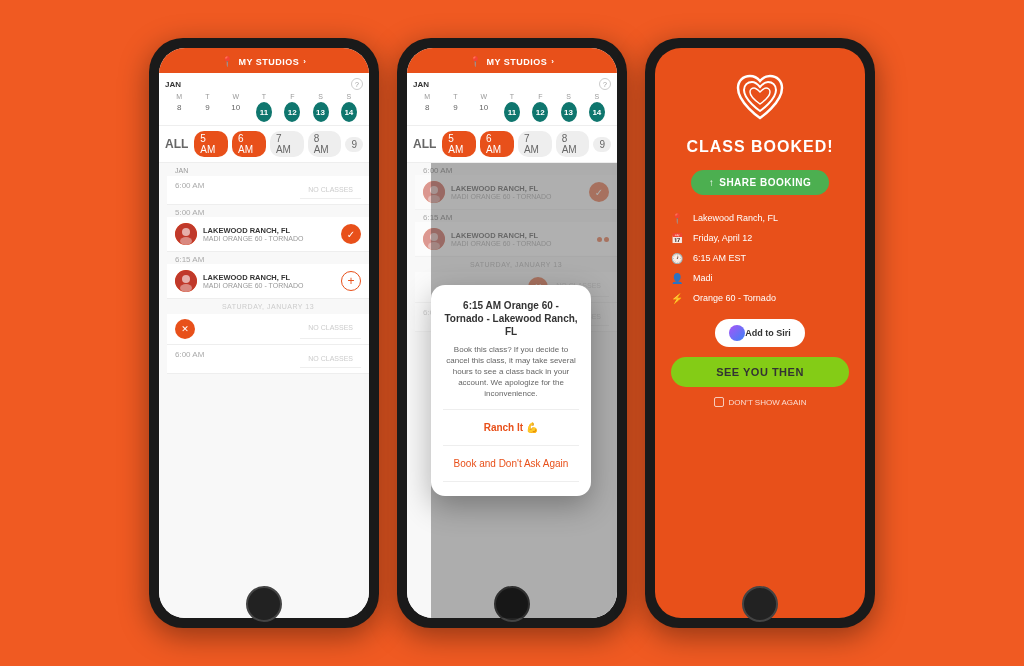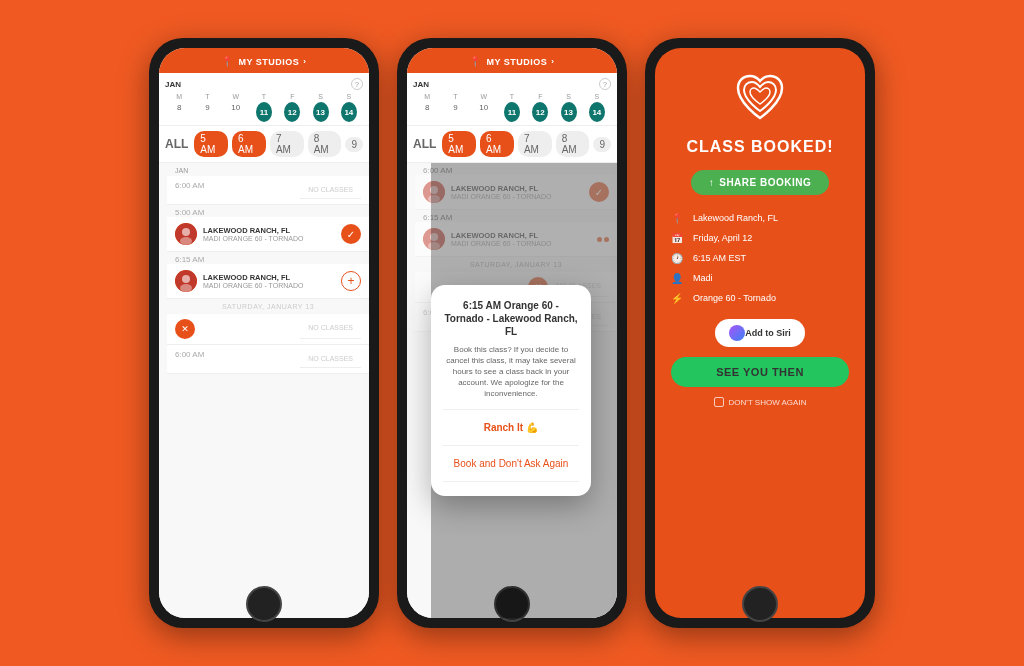--- a/index.html
+++ b/index.html
@@ -385,21 +385,21 @@
       margin-bottom: 10px;
     }
     .siri-logo {
       width: 16px;
       height: 16px;
       border-radius: 50%;
       background: linear-gradient(135deg, #a855f7, #3b82f6);
       flex-shrink: 0;
     }
     .see-you-btn {
-      background: #22c55e;
+      background: #84cc16;
       border-radius: 20px;
       width: 100%;
       text-align: center;
       padding: 9px;
       font-size: 11px;
       font-weight: 700;
       color: #333;
       letter-spacing: 0.5px;
       margin-bottom: 10px;
     }

